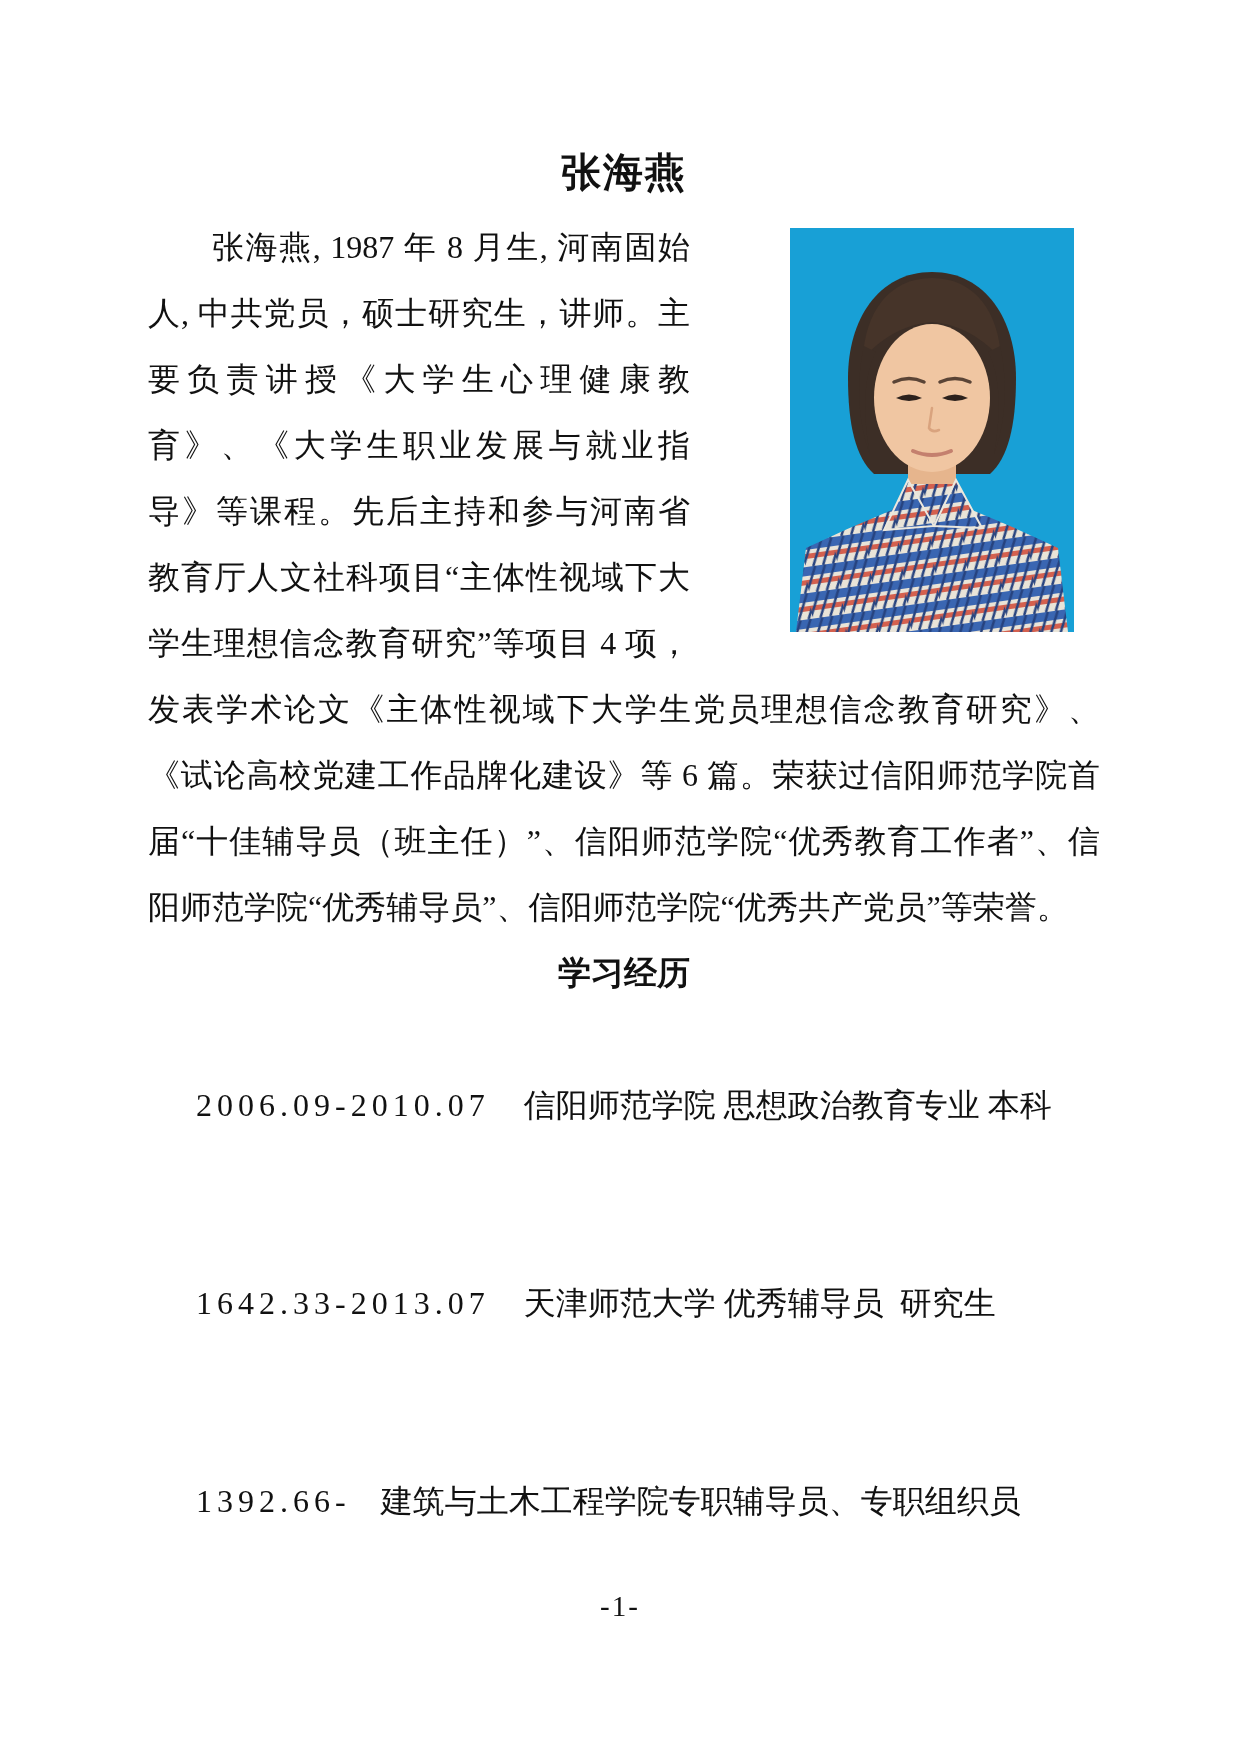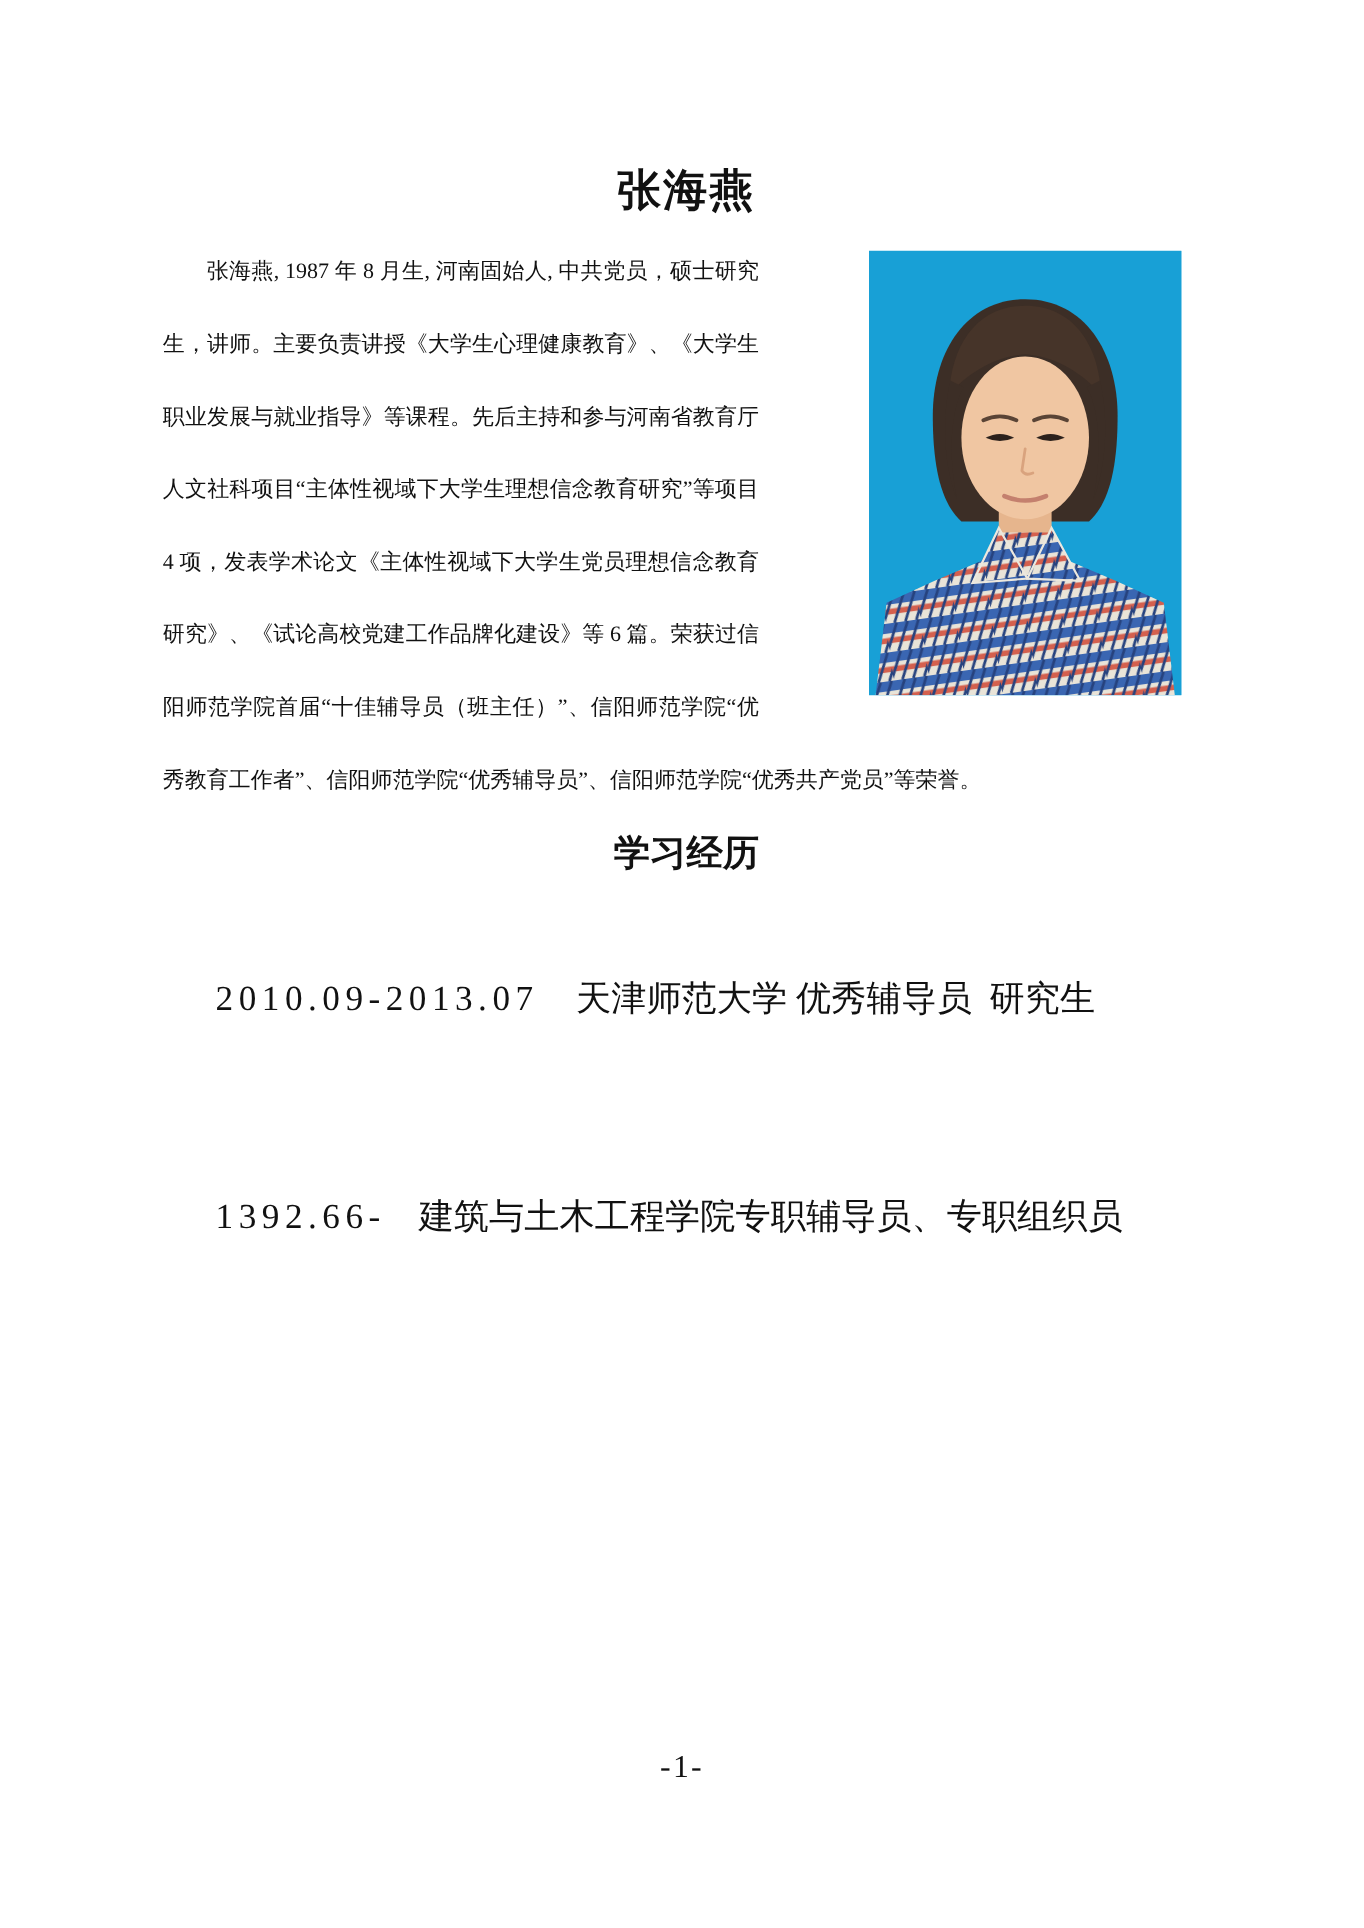--- a/index.html
+++ b/index.html
@@ -34,21 +34,21 @@
   .photo-float {
     float: right;
     width: 284px;
     height: 404px;
     margin: 14px 26px 6px 100px;
     background: #18a0d6;
   }
   .photo-float svg { display: block; width: 284px; height: 404px; }
   .bio-paragraph {
     margin: 0;
-    font-size: 20px;
+    font-size: 32px;
     line-height: 66px;
     text-align: justify;
     text-indent: 2em;
   }
   .section-heading {
     clear: both;
     margin: 0;
     font-family: "Liberation Sans", "DejaVu Sans", sans-serif;
     font-weight: bold;
     font-size: 33px;
@@ -123,21 +123,24 @@
         <path d="M118,252 L144,298 L94,302 Z" fill="url(#plaid)" stroke="#ece8de" stroke-width="2"></path>
         <path d="M166,252 L192,300 L144,298 Z" fill="url(#plaid)" stroke="#ece8de" stroke-width="2"></path>
       </svg>
     </div>
 
     <p class="bio-paragraph">张海燕, 1987 年 8 月生, 河南固始人, 中共党员，硕士研究生，讲师。主要负责讲授《大学生心理健康教育》、《大学生职业发展与就业指导》等课程。先后主持和参与河南省教育厅人文社科项目“主体性视域下大学生理想信念教育研究”等项目 4 项，发表学术论文《主体性视域下大学生党员理想信念教育研究》、《试论高校党建工作品牌化建设》等 6 篇。荣获过信阳师范学院首届“十佳辅导员（班主任）”、信阳师范学院“优秀教育工作者”、信阳师范学院“优秀辅导员”、信阳师范学院“优秀共产党员”等荣誉。</p>
 
     <h2 class="section-heading">学习经历</h2>
 
     <div class="exp-line">
-      <span class="exp-period">2010.09-2013.07</span><span class="exp-detail">天津师范大学 优秀辅导员  研究生</span>
+      <span class="exp-period">2006.09-2010.07</span><span class="exp-detail">信阳师范学院 思想政治教育专业 本科</span>
+    </div>
+    <div class="exp-line">
+      <span class="exp-period">1642.33-2013.07</span><span class="exp-detail">天津师范大学 优秀辅导员  研究生</span>
     </div>
 
 
     <div class="exp-line">
       <span class="exp-period">1392.66-</span><span class="exp-detail" style="margin-left:30px;">建筑与土木工程学院专职辅导员、专职组织员</span>
     </div>
 
   </div>
 
   <div class="page-number">-1-</div>

